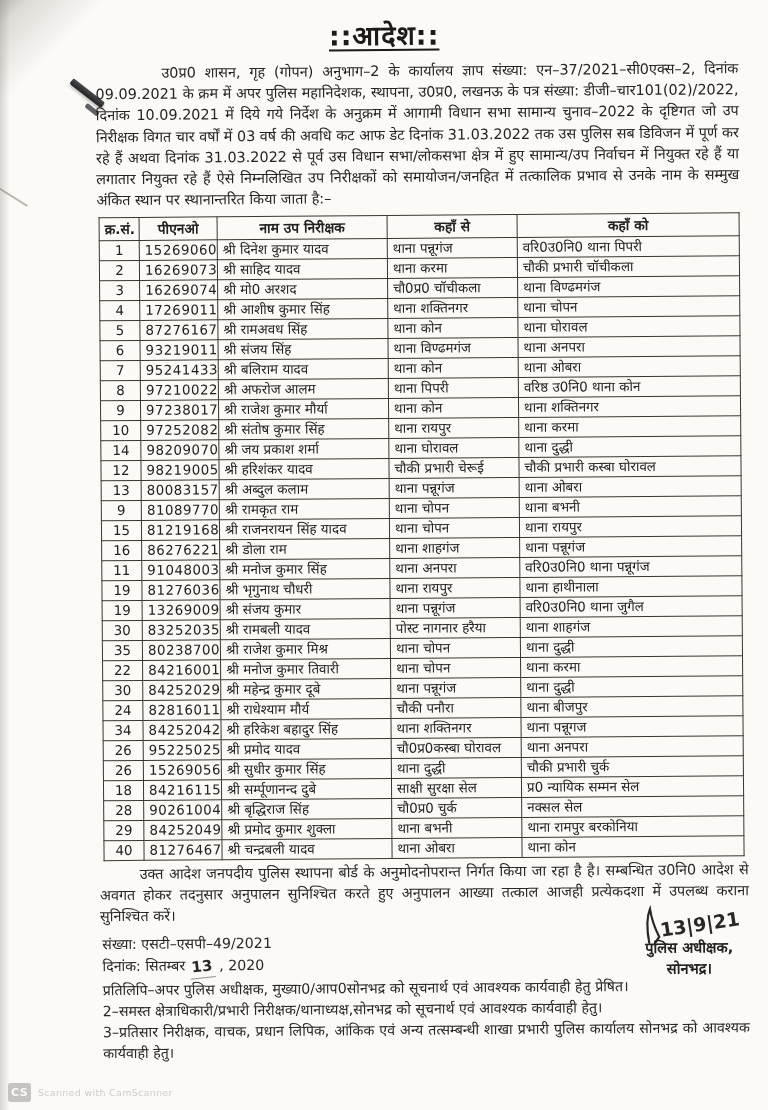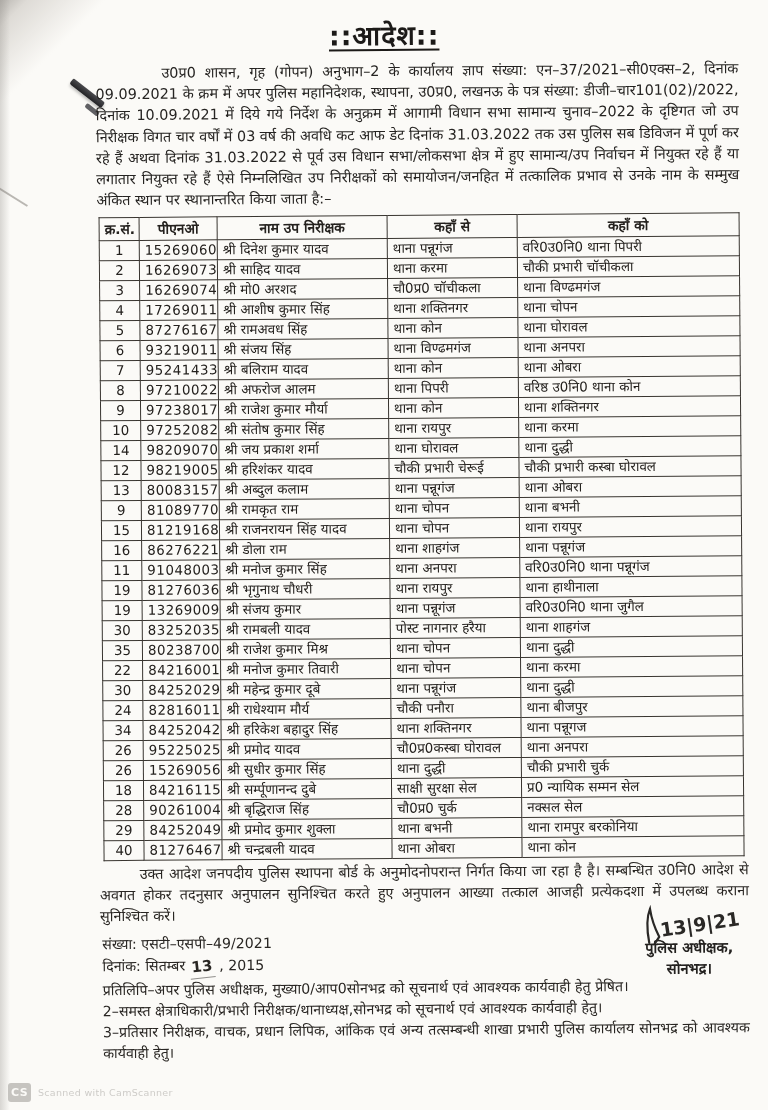--- a/index.html
+++ b/index.html
@@ -418,21 +418,21 @@
         </tbody>
     </table>
 
     <div class="closing">उक्त आदेश जनपदीय पुलिस स्थापना बोर्ड के अनुमोदनोपरान्त निर्गत किया जा रहा है है। सम्बन्धित उ0नि0 आदेश से अवगत होकर तदनुसार अनुपालन सुनिश्चित करते हुए अनुपालन आख्या तत्काल आजही प्रत्येकदशा में उपलब्ध कराना सुनिश्चित करें।</div>
 
     <div class="footer-block">
       <div class="ref-line">संख्या: एसटी–एसपी–49/2021</div>
       <div class="date-line">
         <span>दिनांक: सितम्बर</span>
         <span class="date-day">13</span>
-        <span>, 2015</span>
+        <span>, 2020</span>
       </div>
 
       <div class="signatory">
         <svg class="signature-svg" viewBox="0 0 120 44">
           <path d="M30 40 Q 26 18 31 6 Q 33 20 40 34 L 36 40" fill="none" stroke="#2a2826" stroke-width="2.2" stroke-linecap="round"></path>
           <text x="42" y="34" transform="rotate(-8 42 34)">13|9|21</text>
         </svg>
         <div>पुलिस अधीक्षक,</div>
         <div>सोनभद्र।</div>
       </div>

